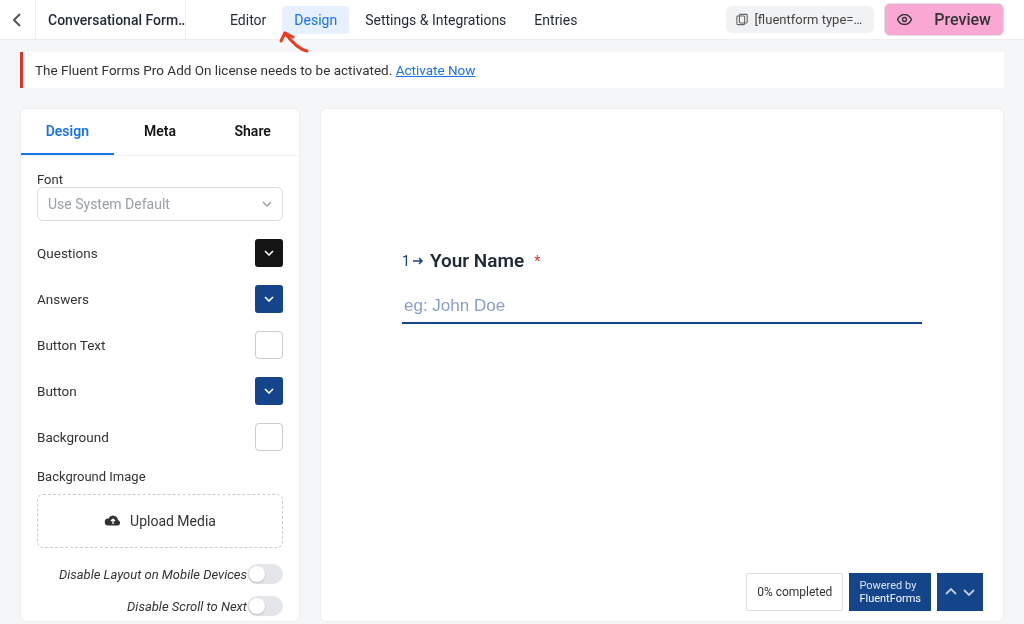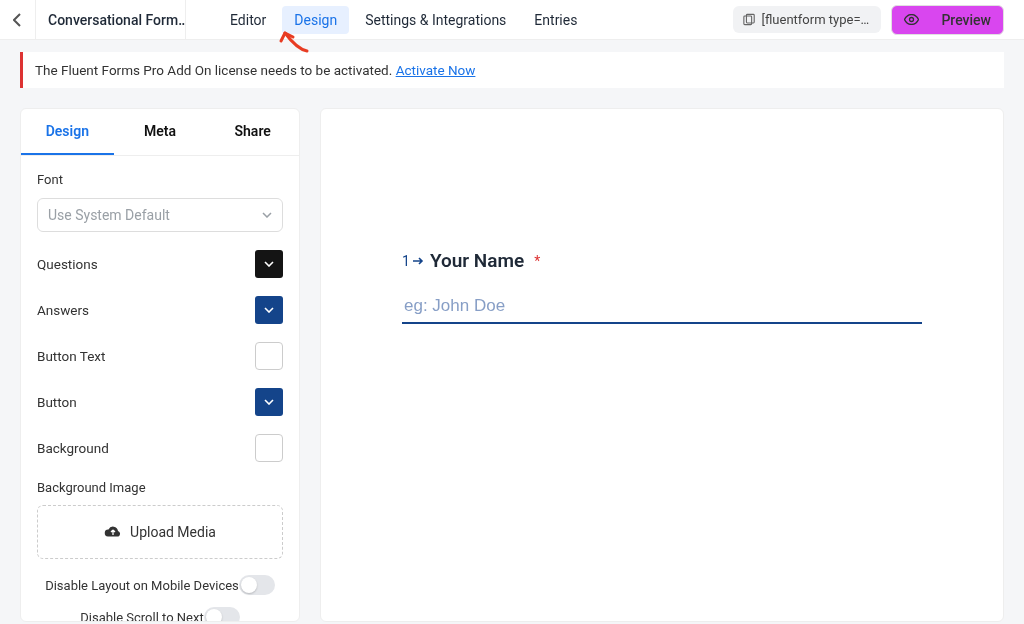--- a/index.html
+++ b/index.html
@@ -6,48 +6,48 @@
   html, body { width: 1024px; height: 624px; font-family: -apple-system, BlinkMacSystemFont, "Segoe UI", Roboto, Helvetica, Arial, sans-serif; font-size: 14px; color: #1f2937; overflow: hidden; background: #f5f6f8; }
 
   
   .topbar { height: 40px; display: flex; align-items: center; background: #fff; border-bottom: 1px solid #eee; padding-right: 20px; }
   .back-cell { width: 36px; height: 40px; display:flex; align-items:center; justify-content:center; border-right: 1px solid #eee; color:#555; cursor:pointer; }
   .title-cell { width: 150px; height: 40px; display:flex; align-items:center; padding:0 12px; border-right:1px solid #eee; font-weight:500; white-space:nowrap; overflow:hidden; text-overflow:ellipsis; }
   .top-tab { padding: 6px 12px; margin: 0 2px; cursor:pointer; border-radius:4px; }
   .top-tab.active { background:#e7f0ff; color:#1a73e8; }
   .spacer { flex:1; }
   .shortcode-pill { background:#f1f2f4; border-radius:6px; padding:6px 10px; display:flex; align-items:center; gap:6px; color:#444; cursor:pointer; max-width:148px; white-space:nowrap; overflow:hidden; text-overflow:ellipsis; font-size:13px; }
-  .preview-pill { background:#d946ef; border:1px solid #e0e0e0; border-radius:6px; padding:6px 12px; display:flex; align-items:center; gap:22px; color:#333; margin-left:10px; cursor:pointer; font-size:14px; font-weight:500; }
+  .preview-pill { background:#f9a8d4; border:1px solid #e0e0e0; border-radius:6px; padding:6px 12px; display:flex; align-items:center; gap:22px; color:#333; margin-left:10px; cursor:pointer; font-size:16px; font-weight:500; }
 
   
   .annotation-arrow { position:absolute; top:25px; left:275px; pointer-events:none; }
 
   
   .alert-bar { margin: 12px 20px 0 20px; background:#fff; border-left:3px solid #d33; padding:10px 12px; font-size:13.5px; color:#333; }
   .alert-bar a { color:#1a73e8; text-decoration:underline; }
 
   
   .main-wrap { display:flex; gap:20px; margin:20px 20px 0 20px; height: calc(624px - 40px - 12px - 38px - 20px); }
 
   
   .left-panel { width: 280px; background:#fff; border:1px solid #eee; border-radius:6px; display:flex; flex-direction:column; overflow:hidden; }
   .panel-tabs { display:flex; border-bottom:1px solid #eee; }
   .panel-tab { flex:1; text-align:center; padding:14px 0; font-weight:600; color:#111; cursor:pointer; }
   .panel-tab.active { color:#1a73e8; border-bottom:2px solid #1a73e8; }
   .panel-body { padding: 16px; overflow-y:auto; }
-  .field-label { font-size:13px; color:#333; margin-bottom:11px; }
+  .field-label { font-size:13px; color:#333; margin-bottom:0; }
   .select-box { width:100%; border:1px solid #ddd; border-radius:6px; padding:8px 10px; color:#9aa0a6; display:flex; justify-content:space-between; align-items:center; cursor:pointer; margin-bottom:18px; }
   .row { display:flex; justify-content:space-between; align-items:center; margin-bottom:18px; }
   .row-label { font-size:13.5px; color:#333; }
   .swatch { width:28px; height:28px; border:1px solid #bbb; border-radius:4px; display:flex; align-items:center; justify-content:center; cursor:pointer; }
   .swatch-inner { width:100%; height:100%; border-radius:3px; }
   .swatch-check { color:#fff; display:flex; align-items:center; justify-content:center; width:100%; height:100%; }
   .swatch-empty { border:1px solid #ccc; background:#fff; }
   .upload-box { border:1px dashed #ccc; border-radius:6px; padding:18px 0; display:flex; align-items:center; justify-content:center; gap:8px; color:#333; cursor:pointer; margin-bottom:16px; }
-  .toggle-row { display:flex; justify-content:center; align-items:center; margin-bottom:12px; }
+  .toggle-row { display:flex; justify-content:flex-end; align-items:center; margin-bottom:12px;font-style:italic; }
   .toggle-row .row-label { font-size:13px; }
   .toggle { width:36px; height:20px; border-radius:10px; background:#e4e6ea; position:relative; cursor:pointer; }
   .toggle::after { content:''; position:absolute; width:16px; height:16px; border-radius:50%; background:#fff; top:2px; left:2px; box-shadow:0 1px 2px rgba(0,0,0,0.2); }
 
   
   .preview-panel { flex:1; background:#fff; border:1px solid #eee; border-radius:6px; display:flex; flex-direction:column; overflow:hidden; }
   .browser-bar { height:34px; background:#f3f4f6; display:flex; align-items:center; padding:0 14px; gap:10px; }
   .traffic { display:flex; gap:6px; }
   .dot { width:11px; height:11px; border-radius:50%; }
   .dot.red { background:#ff5f56; }
@@ -206,16 +206,37 @@
             <svg width="12" height="10" viewBox="0 0 12 10">
                 <path d="M1 5 H10 M7 2 L10 5 L7 8" stroke="#14448a" stroke-width="1.6" fill="none"></path>
               </svg>
           </span>
           <span class="q-title">Your Name</span>
           <span class="q-req">*</span>
         </div>
         <input class="q-input" placeholder="eg: John Doe" style="">
       </div>
 
+      <div class="preview-footer">
+        <div class="completed-badge">
+          <span>0% completed</span>
+        </div>
+        <div class="powered-badge">
+          <span>Powered by</span>
+          <span style="color:#fff;">FluentForms</span>
+        </div>
+        <div class="page-nav">
+          <span>
+            <svg width="12" height="8" viewBox="0 0 12 8">
+                <path d="M1 6 L6 1 L11 6" stroke="#bccbe6" stroke-width="1.8" fill="none"></path>
+              </svg>
+          </span>
+          <span>
+            <svg width="12" height="8" viewBox="0 0 12 8">
+                <path d="M1 2 L6 7 L11 2" stroke="#bccbe6" stroke-width="1.8" fill="none"></path>
+              </svg>
+          </span>
+        </div>
+      </div>
     </div>
   </div>
 
 </div>
 
 </body></html>

